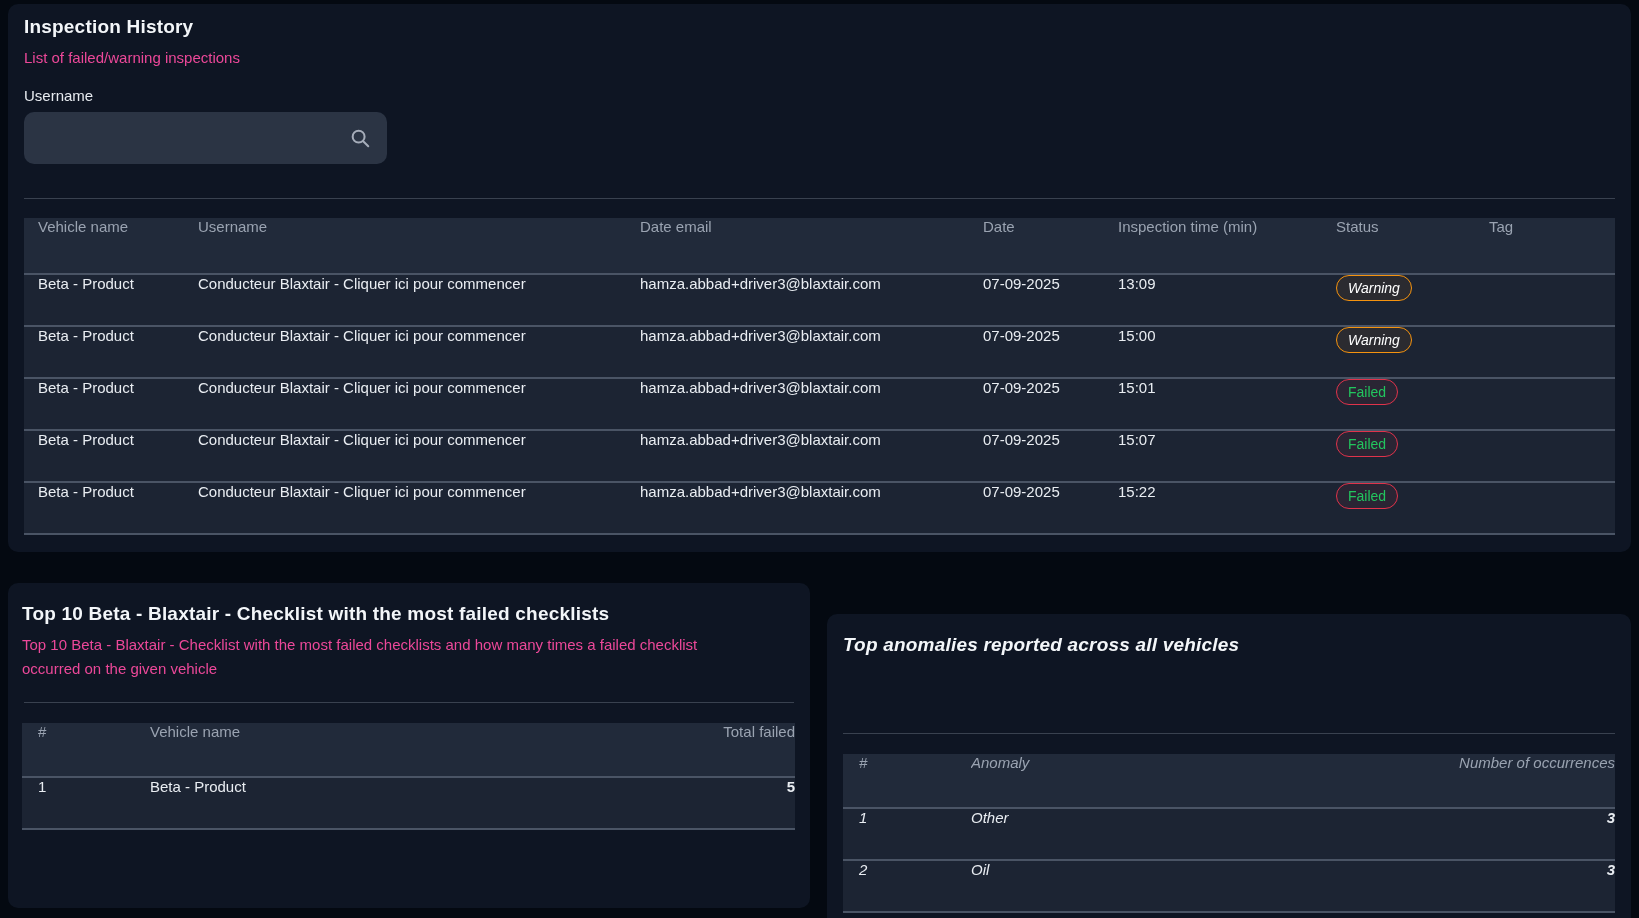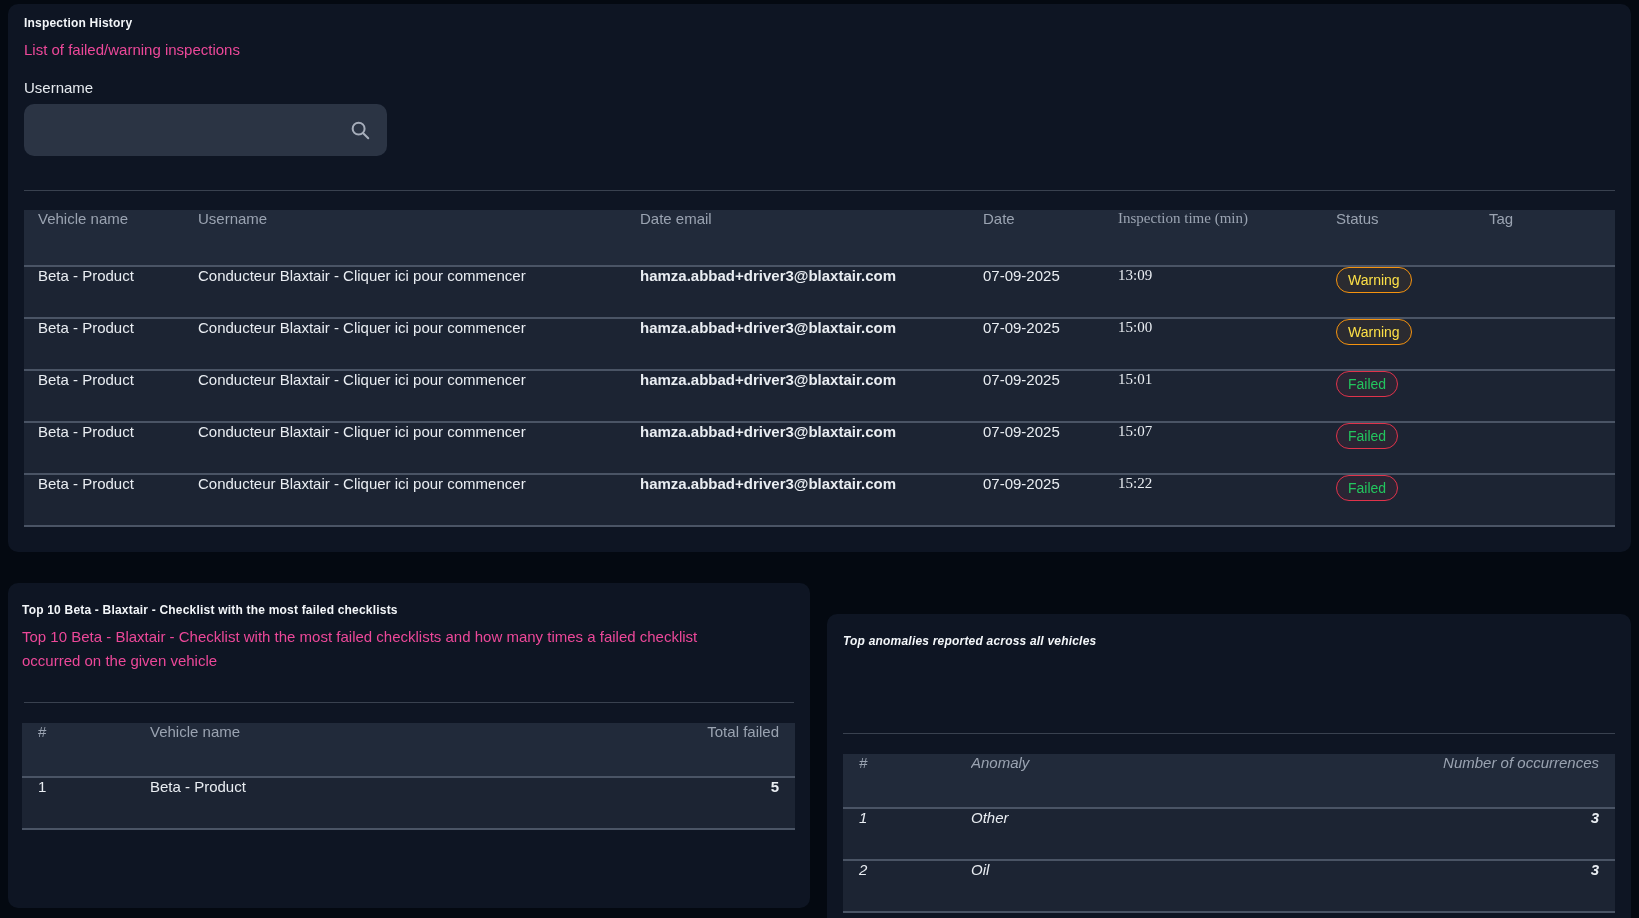--- a/index.html
+++ b/index.html
@@ -13,21 +13,21 @@
   }
   .panel {
     position: absolute;
     background: #0e1523;
     border-radius: 10px;
   }
   #panel-top { left: 8px; top: 4px; width: 1623px; height: 548px; padding: 12px 16px; }
   #panel-bl  { left: 8px; top: 583px; width: 802px; height: 325px; padding: 20px 14px; }
   #panel-br  { left: 827px; top: 614px; width: 804px; height: 325px; padding: 20px 16px; font-style: italic; }
 
-  .panel-title { font-size: 12px; font-weight: 700; color: #f3f6f9; letter-spacing: .2px; }
+  .panel-title { font-size: 19px; font-weight: 700; color: #f3f6f9; letter-spacing: .2px; }
   .panel-sub   { font-size: 15px; color: #ec4899; margin-top: 8px; line-height: 24px; }
   #panel-bl .panel-sub { max-width: 710px; }
 
   .field-label { font-size: 15px; color: #e6eaef; margin-top: 17px; }
   .search-box {
     margin-top: 8px; width: 363px; height: 52px;
     background: #2b3444; border-radius: 10px;
     display: flex; align-items: center;
   }
   .search-box input {
@@ -39,41 +39,41 @@
   .top-divider { border: none; border-top: 1px solid #39414f; margin-top: 34px; }
 
   
   .tbl { margin-top: 19px; }
   .tr { display: flex; align-items: flex-start; background: #1c2433; border-bottom: 2px solid #4a5465; height: 52px; }
   .tr.head { background: #212a3a; height: 57px; }
   .td { padding-left: 14px; font-size: 15px; color: #e9edf2; white-space: nowrap; overflow: hidden; }
   .tr.head .td { color: #9aa3b1; font-weight: 400; }
   .col-vehicle  { width: 160px; }
   .col-username { width: 442px; }
-  .col-email    { width: 343px; font-weight: bold; }
+  .col-email    { width: 343px; }
   .col-date     { width: 135px; }
-  .col-time     { width: 218px; font-family: Liberation Serif, serif; }
+  .col-time     { width: 218px; }
   .col-status   { width: 153px; }
   .col-tag      { flex: 1; }
 
   .badge {
     display: inline-block; font-size: 14px; line-height: 18px;
     padding: 3px 11px; border-radius: 13px; border: 1px solid;
   }
-  .badge.warning { color: #fde047; border-color: #f5930f; background: rgba(245,147,15,.07); }
+  .badge.warning { color: #ffffff; border-color: #f5930f; background: rgba(245,147,15,.07); font-style: italic; }
   .badge.failed  { color: #22c55e; border-color: #e0334b; background: rgba(224,51,75,.07); }
 
   
   .b-divider { position: absolute; left: 16px; right: 16px; top: 119px; border: none; border-top: 1px solid #39414f; }
   .b-tbl { position: absolute; left: 14px; right: 15px; top: 140px; }
   #panel-br .b-tbl { left: 16px; right: 16px; }
   .b-tbl .tr.head { height: 55px; }
   .bcol-rank  { width: 128px; padding-left: 16px; }
   .bcol-name  { flex: 1; padding-left: 0; }
-  .bcol-value { width: 210px; padding-left: 0; padding-right: 16px; text-align: right; }
+  .bcol-value { width: 210px; padding-left: 0; text-align: right; }
   .b-tbl .tr .bcol-value { font-weight: 700; }
   .b-tbl .tr.head .bcol-value { font-weight: 400; }
 </style>
 </head>
 <body>
 
 <div class="panel" id="panel-top">
   <div class="panel-title">Inspection History</div>
   <div class="panel-sub">List of failed/warning inspections</div>
 

